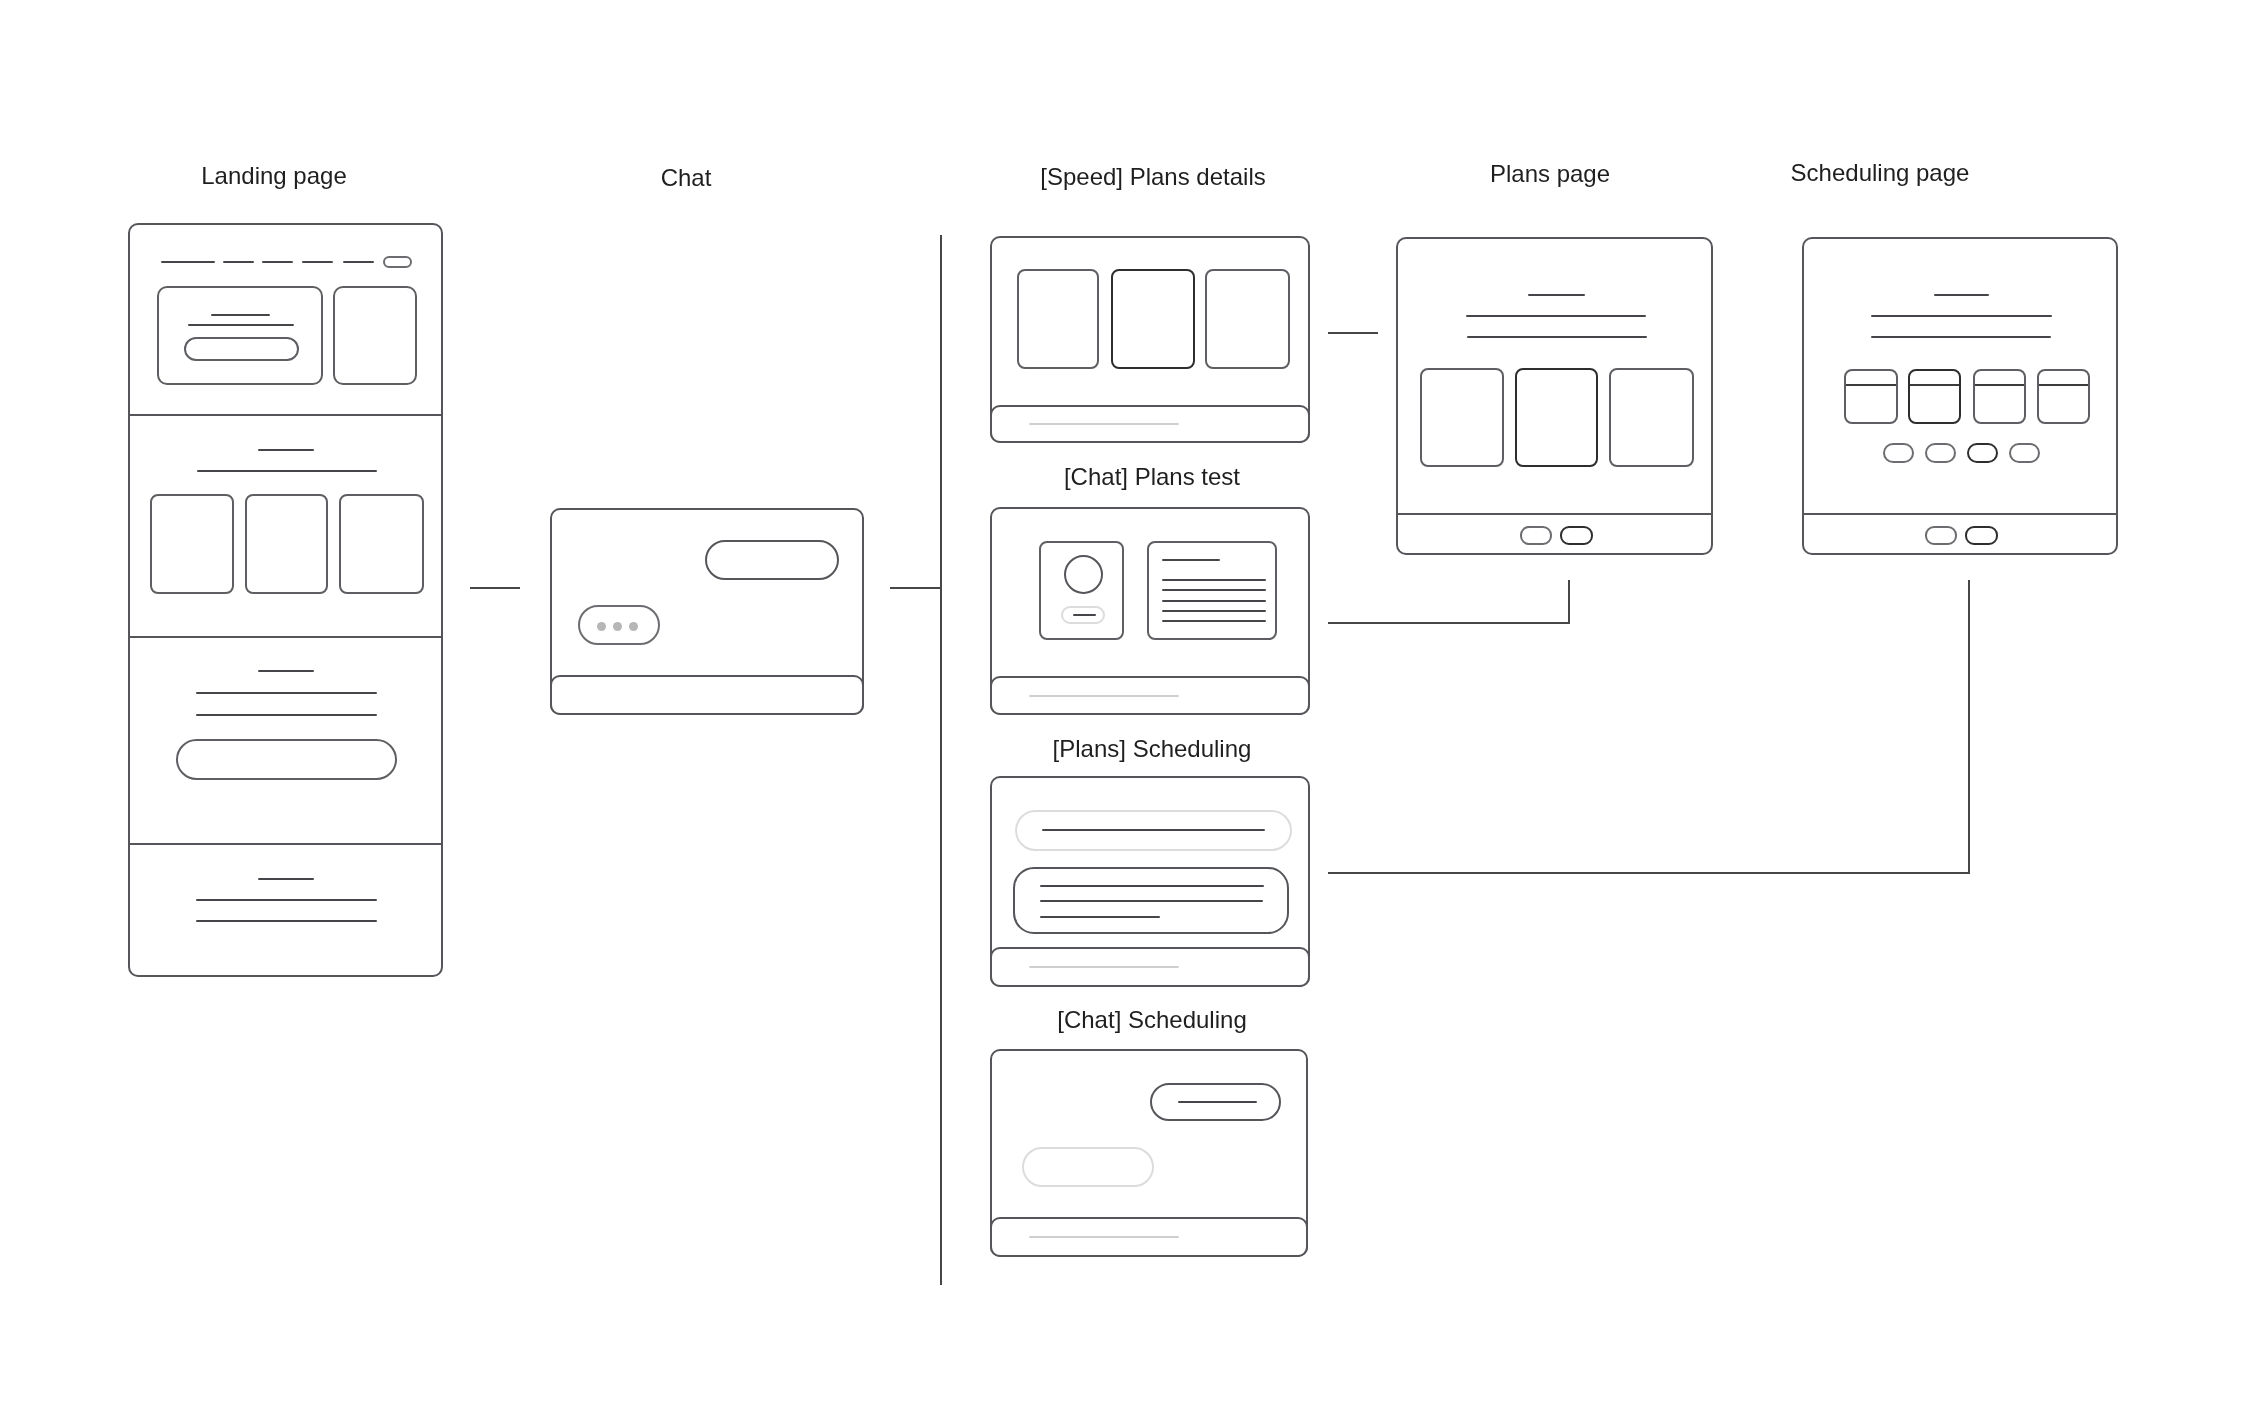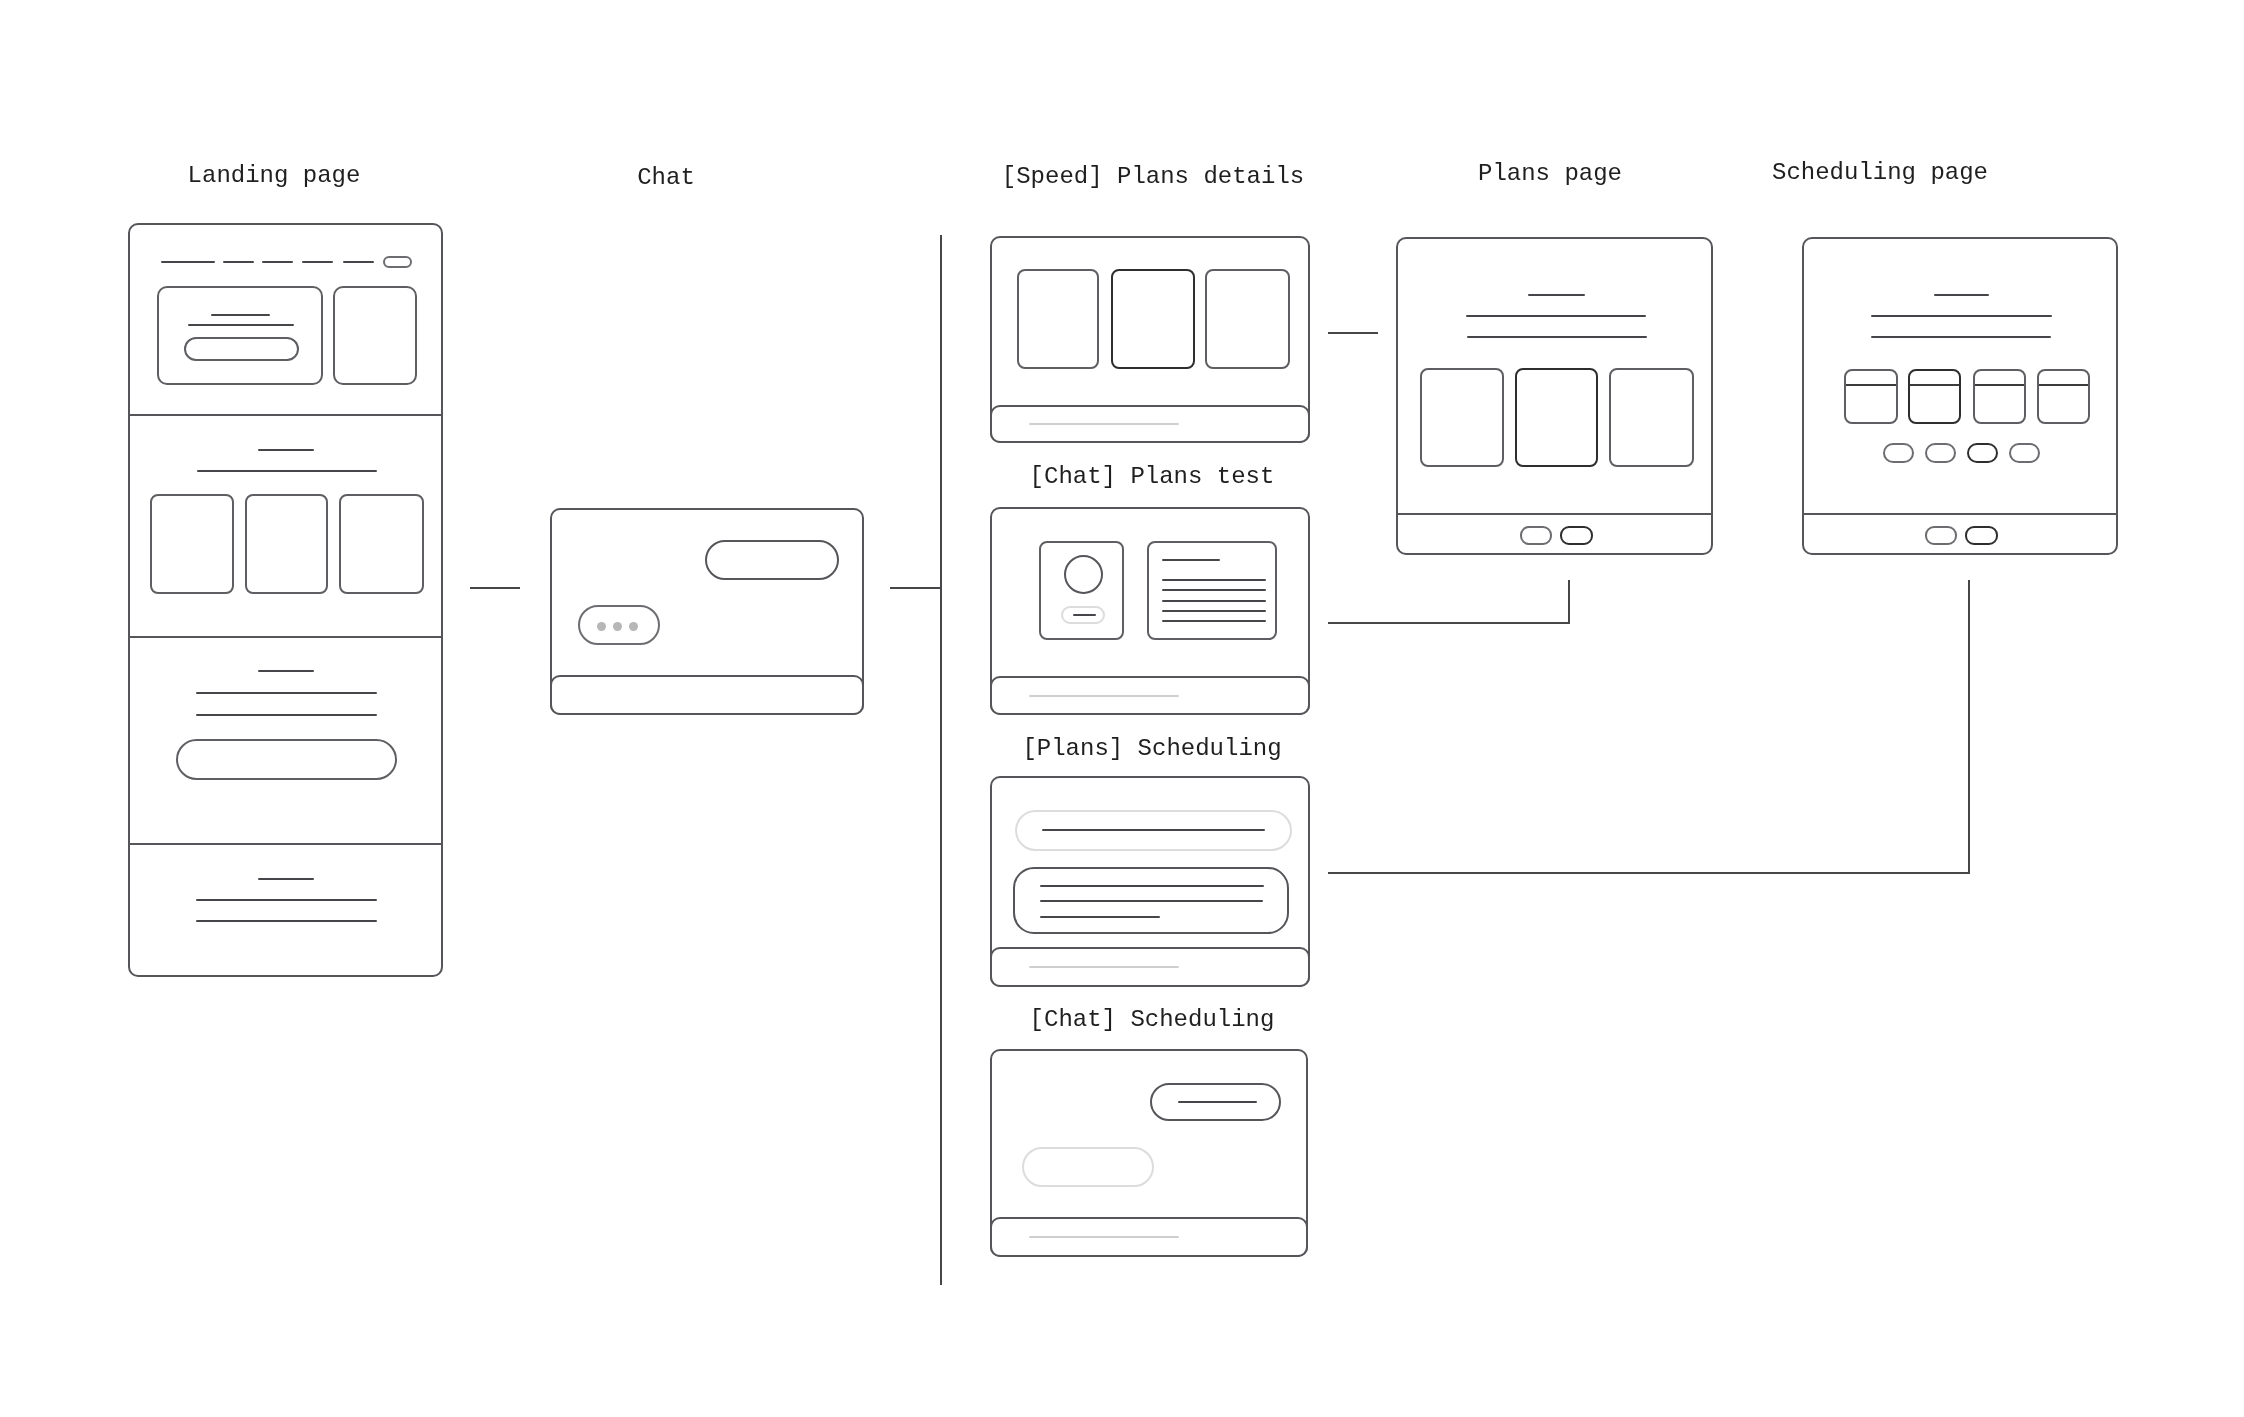--- a/index.html
+++ b/index.html
@@ -1,18 +1,18 @@
 <!DOCTYPE html>
 <html><head>
 <meta charset="utf-8">
 <style>
   *{margin:0;padding:0;box-sizing:border-box}
   html,body{background:#ffffff}
   .canvas{position:relative;width:2244px;height:1417px;background:#fff;
-          font-family:Liberation Mono, monospace;overflow:hidden}
+          font-family:Liberation Sans, sans-serif;overflow:hidden}
   .label{position:absolute;transform:translateX(-50%);font-size:24px;line-height:26px;
          color:#1f1f1f;white-space:nowrap}
   .frame{position:absolute;border:2px solid #55555a;border-radius:10px;background:#fff}
   .box{position:absolute;border:2px solid #5f5f63;border-radius:8px;background:#fff}
   .box.dark{border-color:#2e2e31}
   .pill{position:absolute;border:2px solid #5f5f63;border-radius:999px;background:#fff}
   .pill.dark{border-color:#2e2e31}
   .pill.mid{border-color:#6d6d71}
   .pill.lite{border-color:#dcdcdc}
   .ln{position:absolute;height:2px;background:#46464a;border-radius:1px}
@@ -25,21 +25,21 @@
   .circle{position:absolute;border:2px solid #55555a;border-radius:50%;background:#fff}
   .hdr{position:absolute;left:0;right:0;top:13px;height:2px;background:#3c3c3f;display:block}
   i{display:block}
 </style>
 </head>
 <body>
 
 <div class="canvas">
 
   <div class="label" style="left:274px;top:163px">Landing page</div>
-  <div class="label" style="left:666px;top:165px">Chat</div>
+  <div class="label" style="left:686px;top:165px">Chat</div>
   <div class="label" style="left:1153px;top:164px">[Speed] Plans details</div>
   <div class="label" style="left:1152px;top:464px">[Chat] Plans test</div>
   <div class="label" style="left:1152px;top:736px">[Plans] Scheduling</div>
   <div class="label" style="left:1152px;top:1007px">[Chat] Scheduling</div>
   <div class="label" style="left:1550px;top:161px">Plans page</div>
   <div class="label" style="left:1880px;top:160px">Scheduling page</div>
 
   <i class="conn" style="left:470px;top:587px;width:50px;height:2px"></i>
   <i class="conn" style="left:890px;top:587px;width:51px;height:2px"></i>
   <i class="conn" style="left:940px;top:235px;width:2px;height:1050px"></i>

